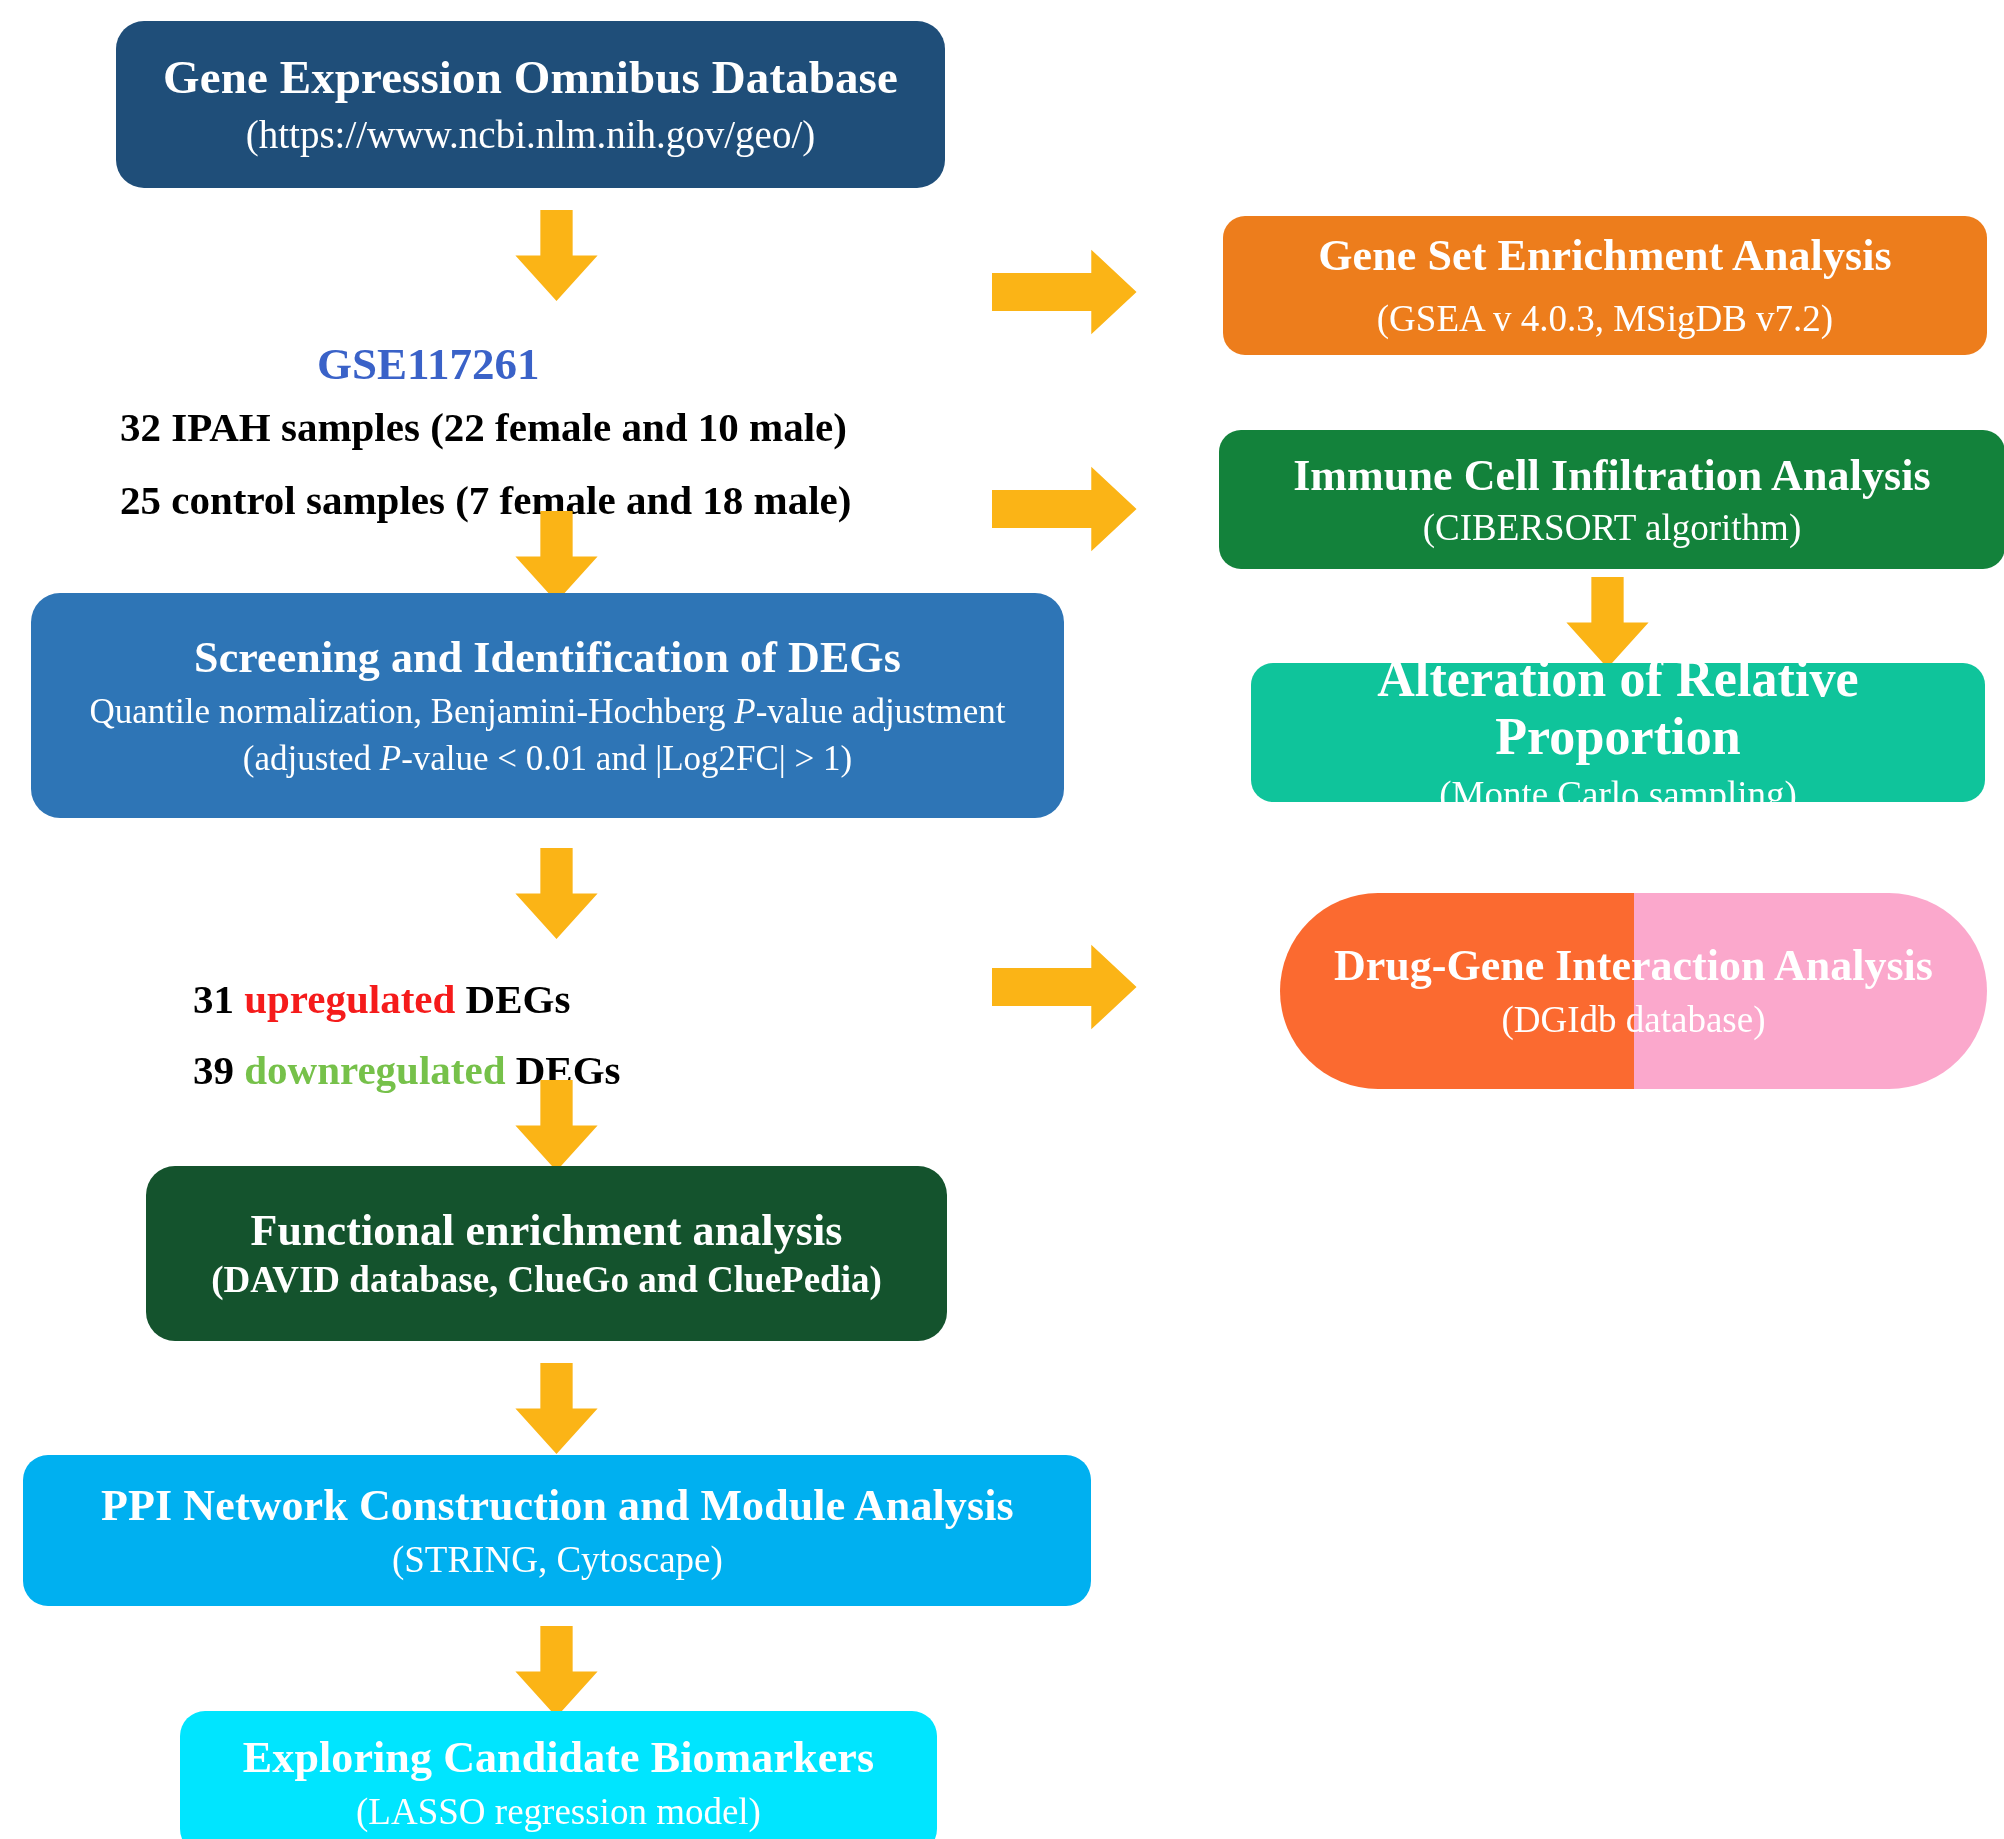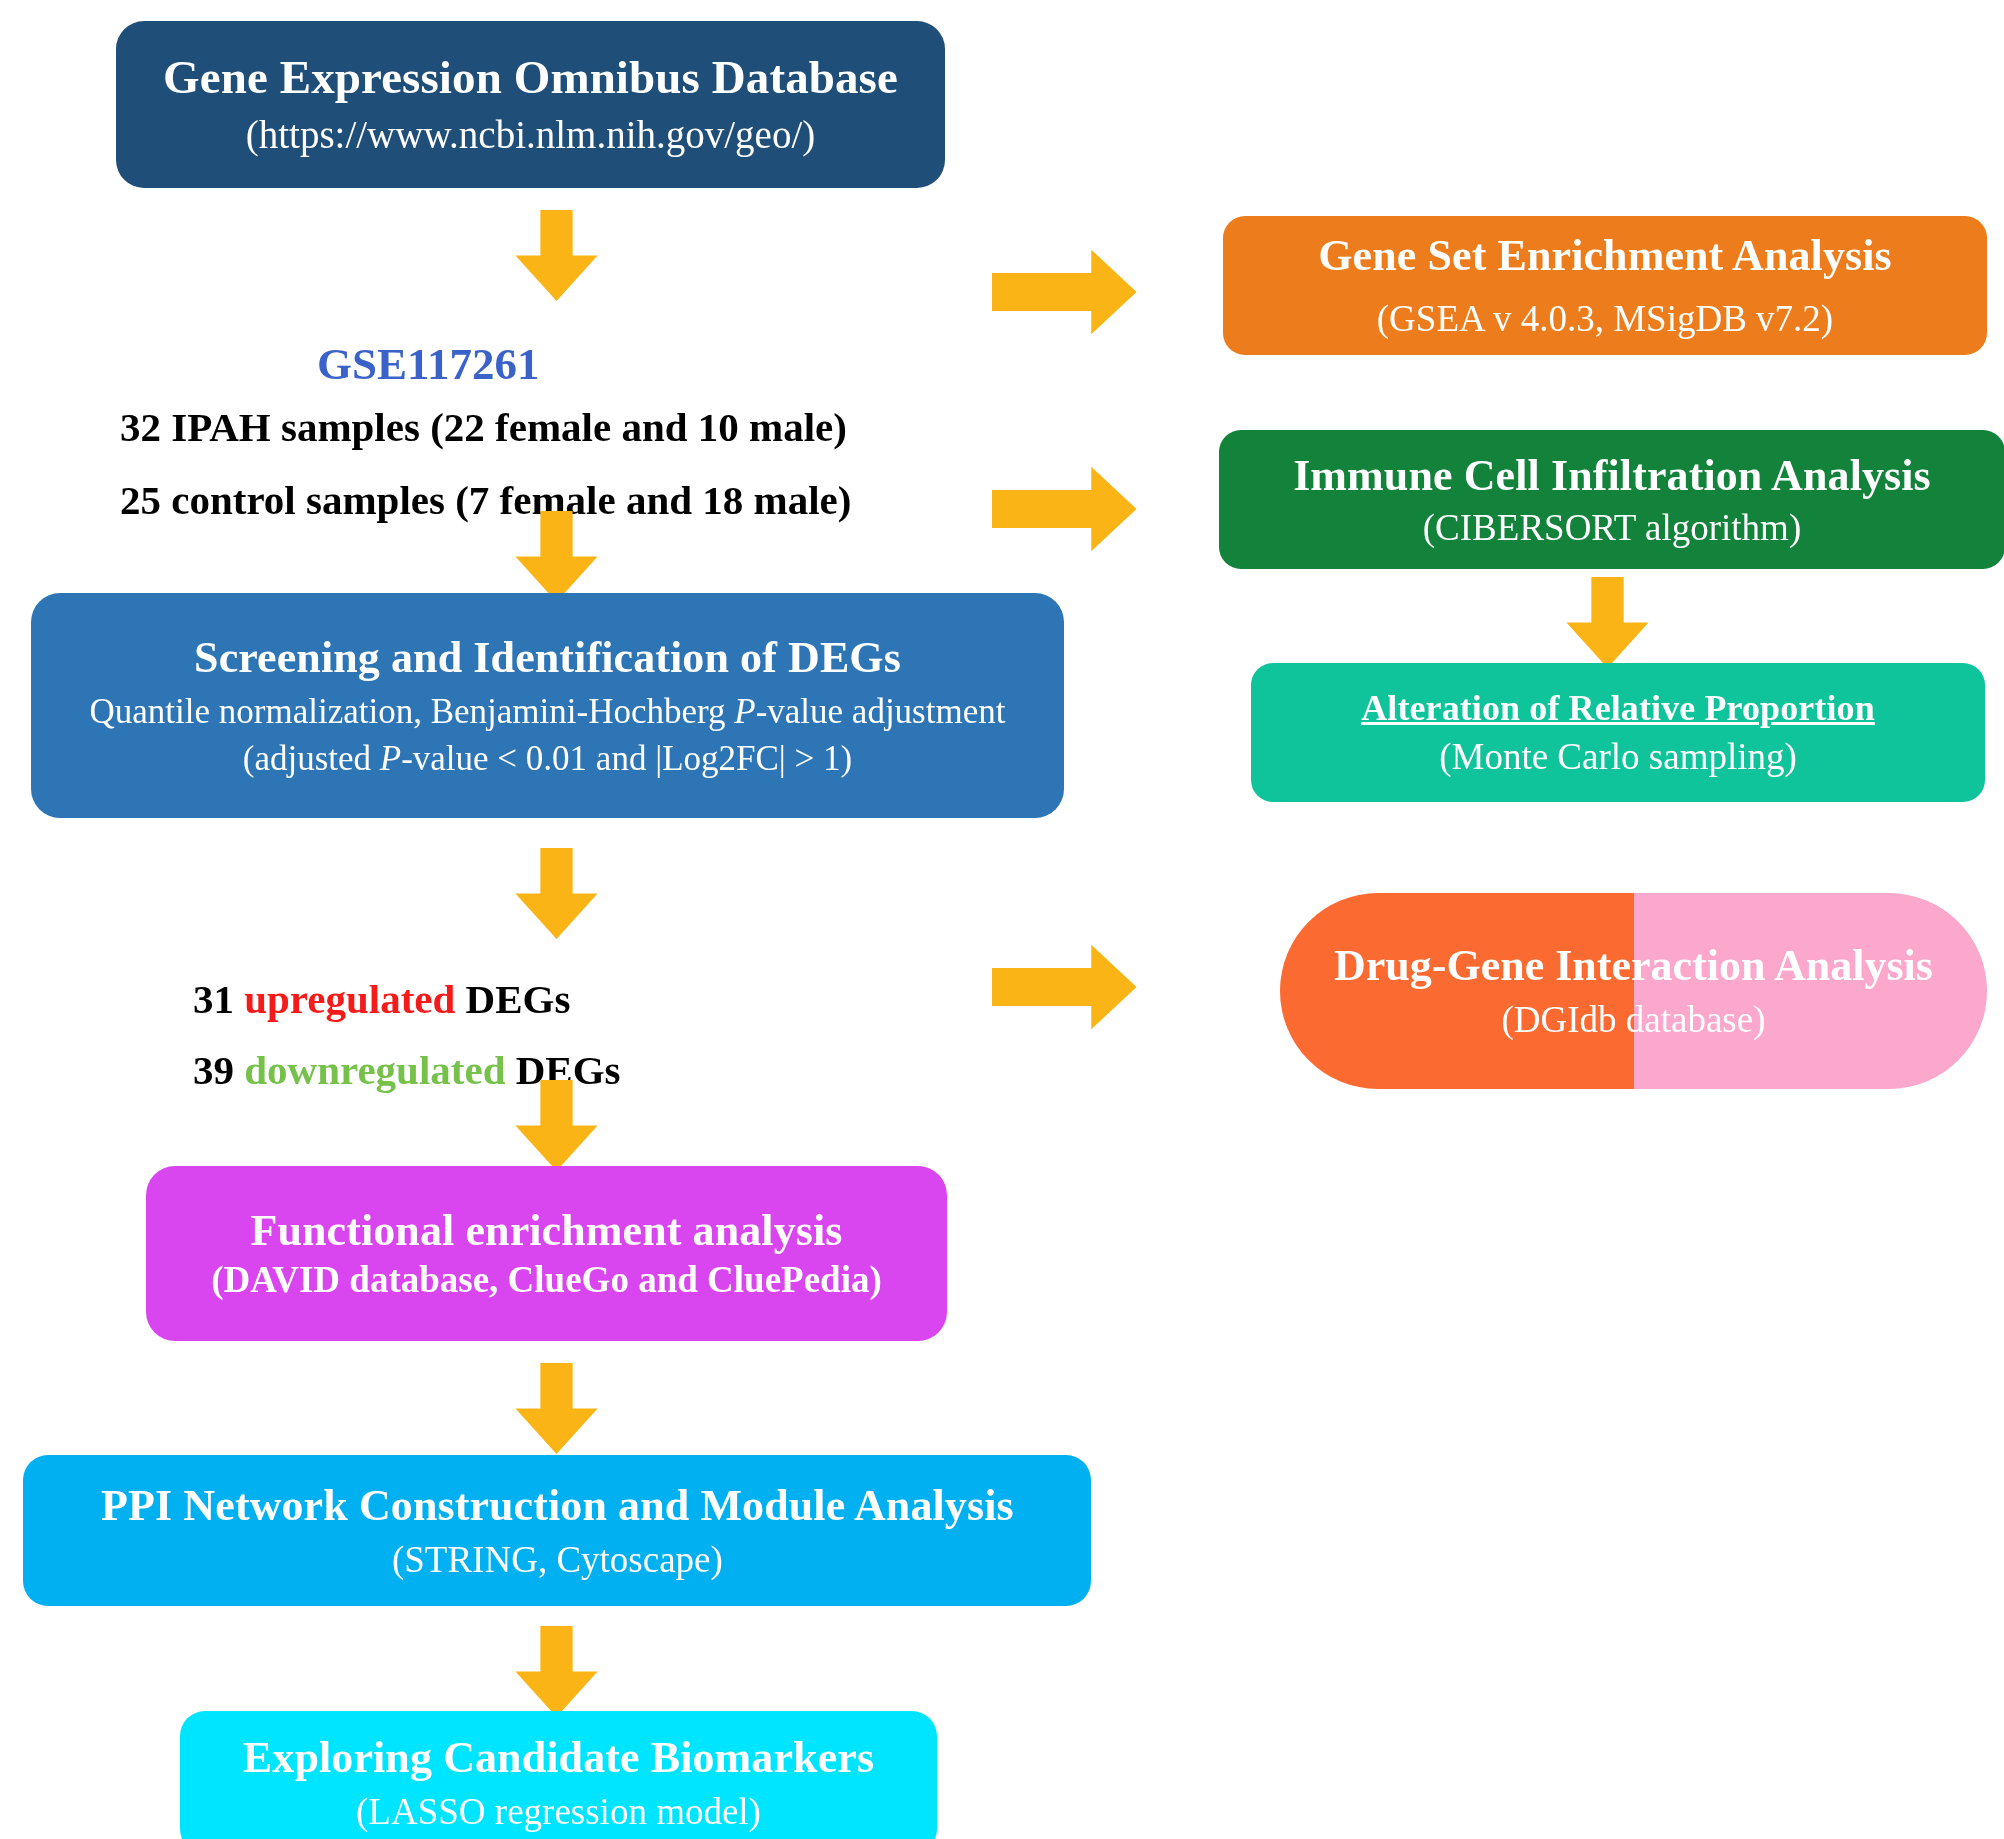--- a/index.html
+++ b/index.html
@@ -139,21 +139,21 @@
   <div class="textnode" style="left:193px; top:943px; width:731px; font-size:41px;"><span>31</span>&nbsp;<span class="up">upregulated</span>&nbsp;<span>DEGs</span></div>
 
   <div class="textnode" style="left:193px; top:1014px; width:731px; font-size:41px;"><span>39</span>&nbsp;<span class="down">downregulated</span>&nbsp;<span>DEGs</span></div>
 
   <div class="arrow-down" style="left:511px; top:1080px; width:91px; height:91px;">
     <svg width="91" height="91" viewBox="0 0 124 124" aria-hidden="true">
       <polygon points="40,0 84,0 84,62 118,62 62,124 6,62 40,62" fill="#FBB416"></polygon>
     </svg>
   </div>
 
-  <div class="node" style="left:146px; top:1166px; width:801px; height:175px; background:#d946ef; border-radius:29px;">
+  <div class="node" style="left:146px; top:1166px; width:801px; height:175px; background:#14532d; border-radius:29px;">
     <div class="title" style="font-size:44px;">Functional enrichment analysis</div>
     <div class="sub" style="font-size:37px; margin-top:4px;font-weight:bold;">(DAVID database, ClueGo and CluePedia)</div>
   </div>
 
   <div class="arrow-down" style="left:511px; top:1363px; width:91px; height:91px;">
     <svg width="91" height="91" viewBox="0 0 124 124" aria-hidden="true">
       <polygon points="40,0 84,0 84,62 118,62 62,124 6,62 40,62" fill="#FBB416"></polygon>
     </svg>
   </div>
 
@@ -195,21 +195,21 @@
     <div class="sub" style="font-size:37px; margin-top:7.3px;">(CIBERSORT algorithm)</div>
   </div>
 
   <div class="arrow-down" style="left:1562px; top:577px; width:91px; height:91px;">
     <svg width="91" height="91" viewBox="0 0 124 124" aria-hidden="true">
       <polygon points="40,0 84,0 84,62 118,62 62,124 6,62 40,62" fill="#FBB416"></polygon>
     </svg>
   </div>
 
   <div class="node" style="left:1251px; top:663px; width:734px; height:139px; background:#0FC49B; border-radius:22px;">
-    <div class="title" style="font-size:36px;text-decoration:underline;">Alteration of Relative Proportion</div>
+    <div class="title" style="font-size:52px;">Alteration of Relative Proportion</div>
     <div class="sub" style="font-size:37px; margin-top:7.3px;text-align:right;">(Monte Carlo sampling)</div>
   </div>
 
   <div class="arrow-right" style="left:992px; top:943px; width:146px; height:88px;">
     <svg width="146" height="88" viewBox="0 0 200 120" aria-hidden="true">
       <polygon points="0,34 136,34 136,2 198,60 136,118 136,86 0,86" fill="#FBB416"></polygon>
     </svg>
   </div>
 
   <div class="pill" style="left:1280px; top:893px; width:707px; height:196px;">

